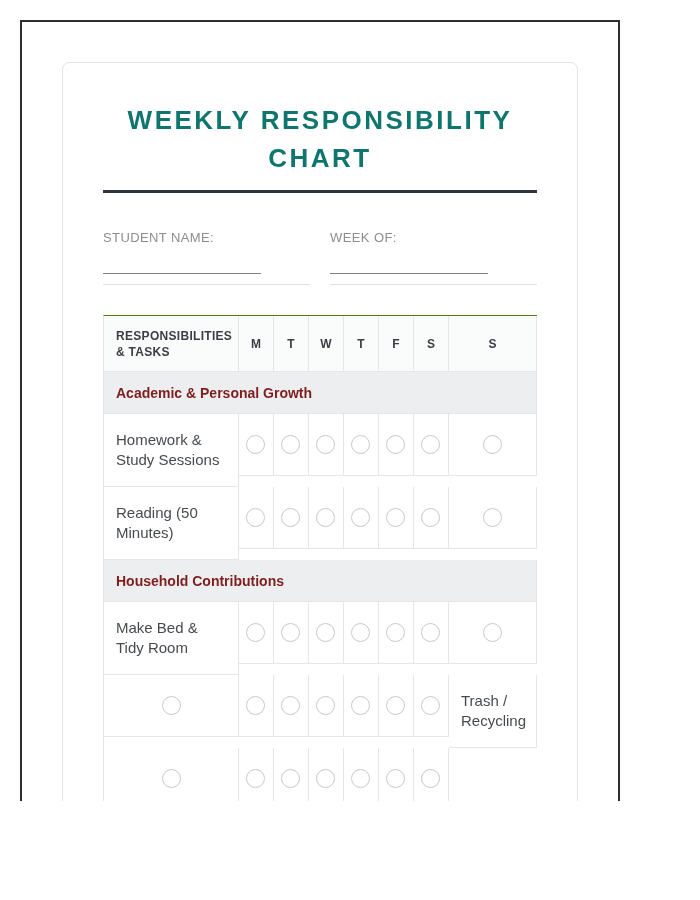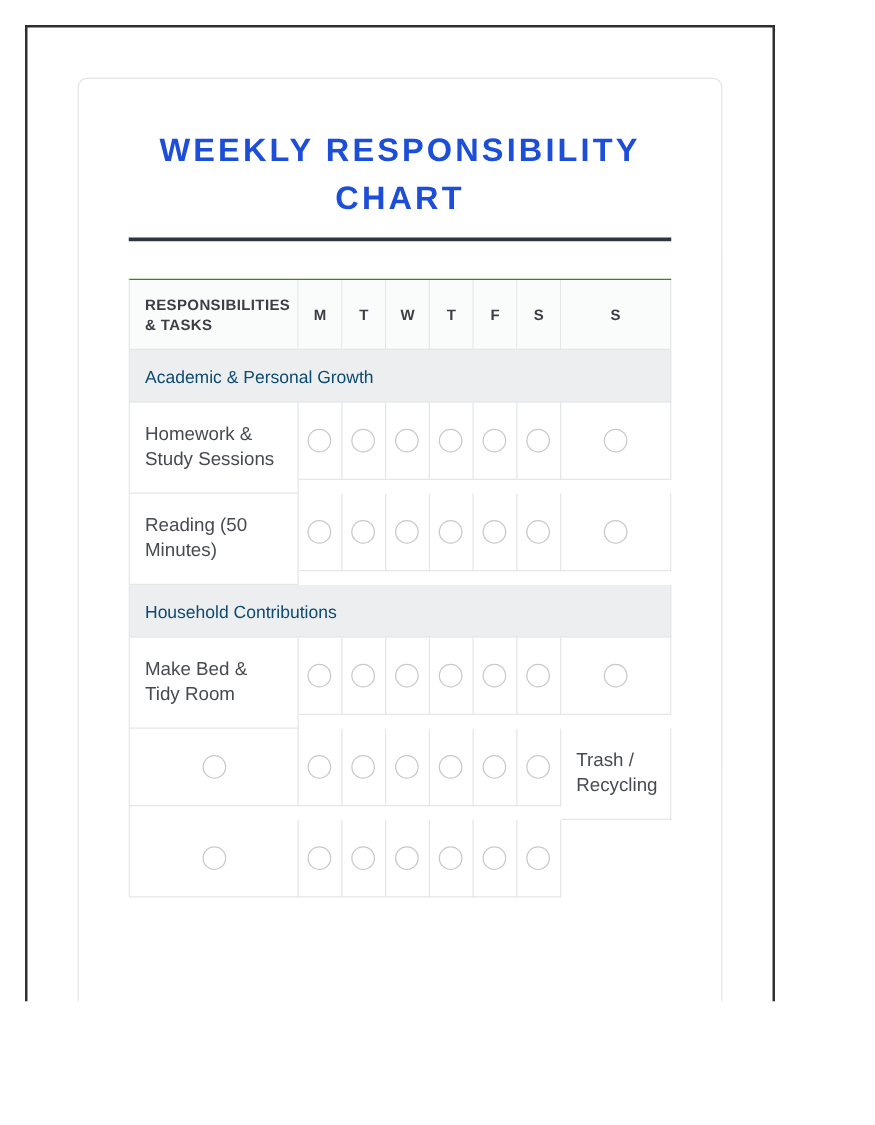--- a/index.html
+++ b/index.html
@@ -21,21 +21,21 @@
   .card {
     position: absolute;
     left: 40px; top: 40px;
     width: 516px; height: 860px;
     background: #ffffff;
     border: 1px solid #e4e4e4;
     border-radius: 8px;
     padding: 38px 40px 0 40px;
   }
   .page-title {
-    color: #1d4ed8;
+    color: #0f766e;
     font-size: 26px;
     font-weight: 700;
     letter-spacing: 2.5px;
     line-height: 38px;
     text-align: center;
   }
   .title-divider {
     height: 3px;
     background: #2e3440;
     margin-top: 13px;
@@ -101,23 +101,23 @@
   }
   .section-row {
     grid-column: 1 / -1;
     height: 42px;
     background: #eceef0;
     border-right: 1px solid #e4e6e8;
     border-bottom: 1px solid #e4e6e8;
     display: flex;
     align-items: center;
     padding-left: 12px;
-    color: #0c4a6e;
+    color: #7f1d1d;
     font-size: 14px;
-    font-weight: 400;
+    font-weight: 700;
   }
   .task-label {
     height: 73px;
     padding: 0 10px 0 12px;
     color: #474b50;
     font-size: 15px;
     line-height: 20px;
   }
   .day-cell {
     height: 62px;
@@ -133,20 +133,30 @@
 </style>
 </head>
 <body>
 
 <div class="page-frame">
   <div class="card">
 
     <div class="page-title">WEEKLY RESPONSIBILITY CHART</div>
     <div class="title-divider"></div>
 
+    <div class="fields-row">
+      <div class="field">
+        <span class="field-label">STUDENT NAME:</span>
+        <input class="field-input" type="text" value="" style="">
+      </div>
+      <div class="field">
+        <span class="field-label">WEEK OF:</span>
+        <input class="field-input" type="text" value="" style="">
+      </div>
+    </div>
 
     <div class="chart-table">
         <div class="cell th task-h">RESPONSIBILITIES &amp; TASKS</div>
         <div class="cell th day-h">M</div>
         <div class="cell th day-h">T</div>
         <div class="cell th day-h">W</div>
         <div class="cell th day-h">T</div>
         <div class="cell th day-h">F</div>
         <div class="cell th day-h">S</div>
         <div class="cell th day-h">S</div>

